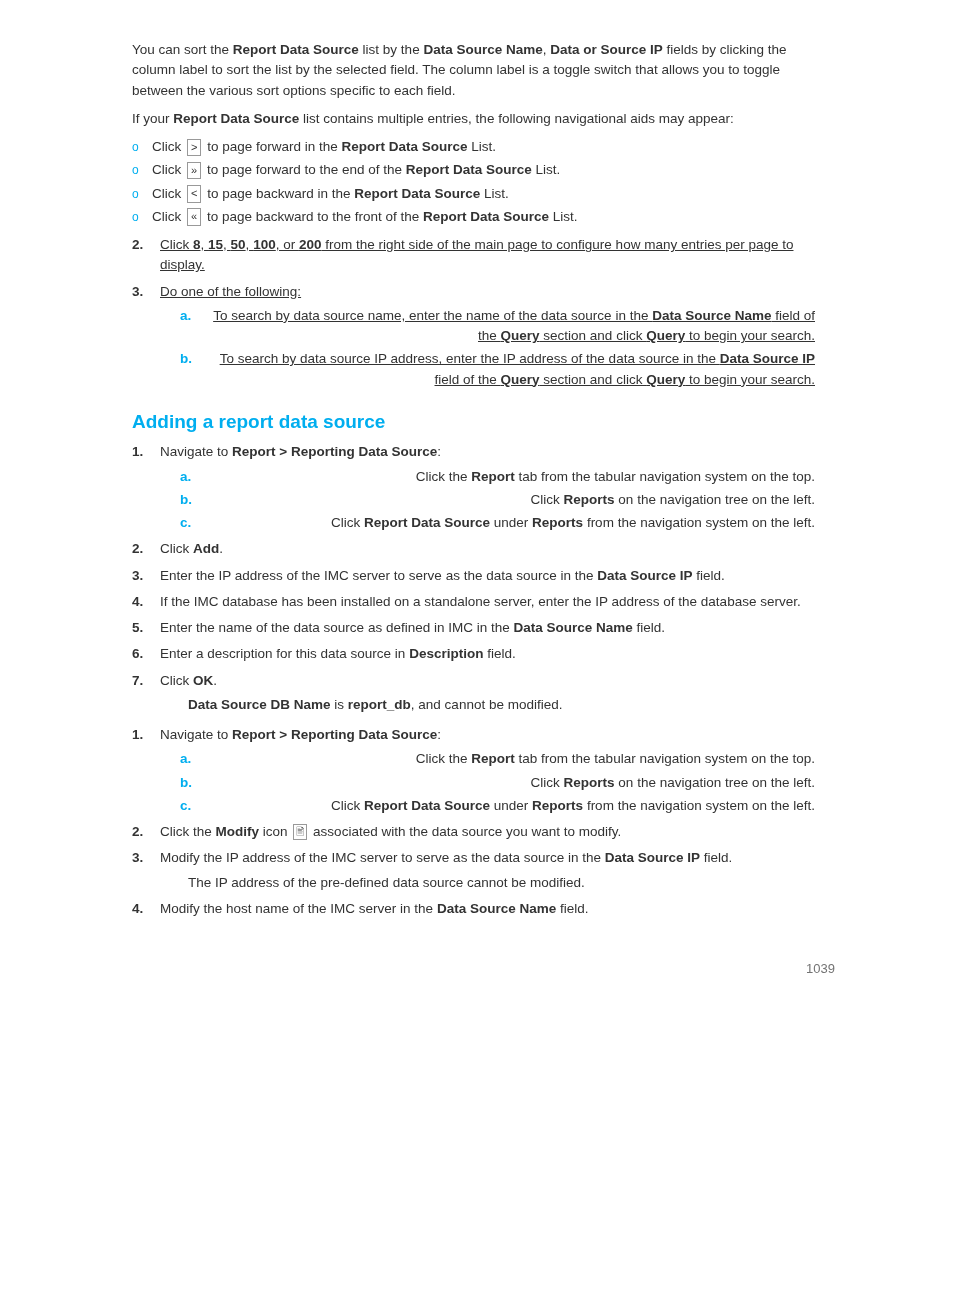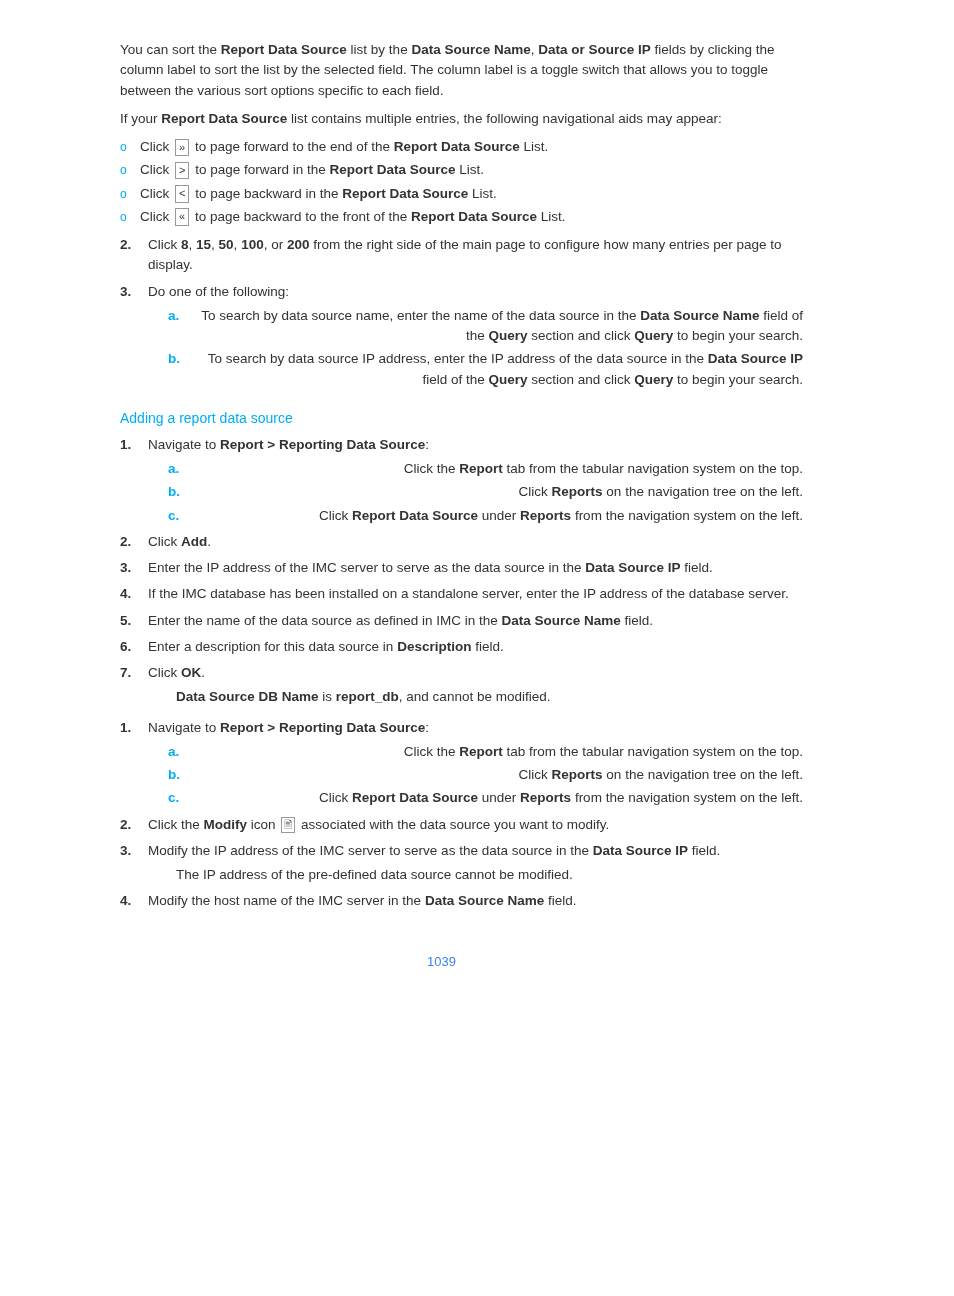--- a/index.html
+++ b/index.html
@@ -12,32 +12,33 @@
       font-family: Arial, Helvetica, sans-serif;
       font-size: 13.5px;
       color: #333333;
       line-height: 1.5;
     }
     .page {
       width: 883px;
       min-height: 1296px;
       background: #ffffff;
       padding: 40px 60px 48px 60px;
+      margin-left: 12px;
     }
     .content {
       margin-left: 60px;
       margin-right: 20px;
     }
     p {
       margin-bottom: 8px;
     }
     .cyan-heading {
       color: #00aeef;
-      font-size: 14px;
-      font-weight: normal;
+      font-size: 19px;
+      font-weight: bold;
       margin-top: 18px;
       margin-bottom: 6px;
     }
     .intro-text {
       margin-bottom: 8px;
     }
     ul.bullet-list {
       list-style: none;
       margin: 0 0 8px 0;
       padding: 0;
@@ -103,24 +104,24 @@
       left: 0;
       font-weight: bold;
       color: #00aeef;
     }
     .note-indent {
       margin-left: 28px;
       margin-top: 4px;
       margin-bottom: 4px;
     }
     .page-footer {
-      text-align: center;
+      text-align: right;
       margin-top: 40px;
       font-size: 13px;
-      color: #3b82f6;
+      color: #737373;
     }
     .section {
       margin-bottom: 10px;
     }
     .sub-intro {
       margin-bottom: 6px;
     }
   </style>
 </head>
 <body>
@@ -131,34 +132,34 @@
     <div class="section">
       <p class="intro-text">
         You can sort the <strong>Report Data Source</strong> list by the <strong>Data Source Name</strong>, <strong>Data or Source IP</strong> fields by clicking the column label to sort the list by the selected field. The column label is a toggle switch that allows you to toggle between the various sort options specific to each field.
       </p>
       <p class="intro-text">
         If your <strong>Report Data Source</strong> list contains multiple entries, the following navigational aids may appear:
       </p>
 
       <ul class="bullet-list">
         <li>
+          Click <span class="icon-box">&gt;</span> to page forward in the <strong>Report Data Source</strong> List.
+        </li>
+        <li>
           Click <span class="icon-box">»</span> to page forward to the end of the <strong>Report Data Source</strong> List.
         </li>
         <li>
-          Click <span class="icon-box">&gt;</span> to page forward in the <strong>Report Data Source</strong> List.
-        </li>
-        <li>
           Click <span class="icon-box">&lt;</span> to page backward in the <strong>Report Data Source</strong> List.
         </li>
         <li>
           Click <span class="icon-box">«</span> to page backward to the front of the <strong>Report Data Source</strong> List.
         </li>
       </ul>
 
-      <ol class="numbered" style="counter-reset: main-counter 1;">
+      <ol class="numbered" style="counter-reset: main-counter 1; text-decoration: underline;">
         <li>
           Click <strong>8</strong>, <strong>15</strong>, <strong>50</strong>, <strong>100</strong>, or <strong>200</strong> from the right side of the main page to configure how many entries per page to display.
         </li>
         <li>
           Do one of the following:
           <ol class="alpha">
             <li>
               To search by data source name, enter the name of the data source in the <strong>Data Source Name</strong> field of the <strong>Query</strong> section and click <strong>Query</strong> to begin your search.
             </li>
             <li>

